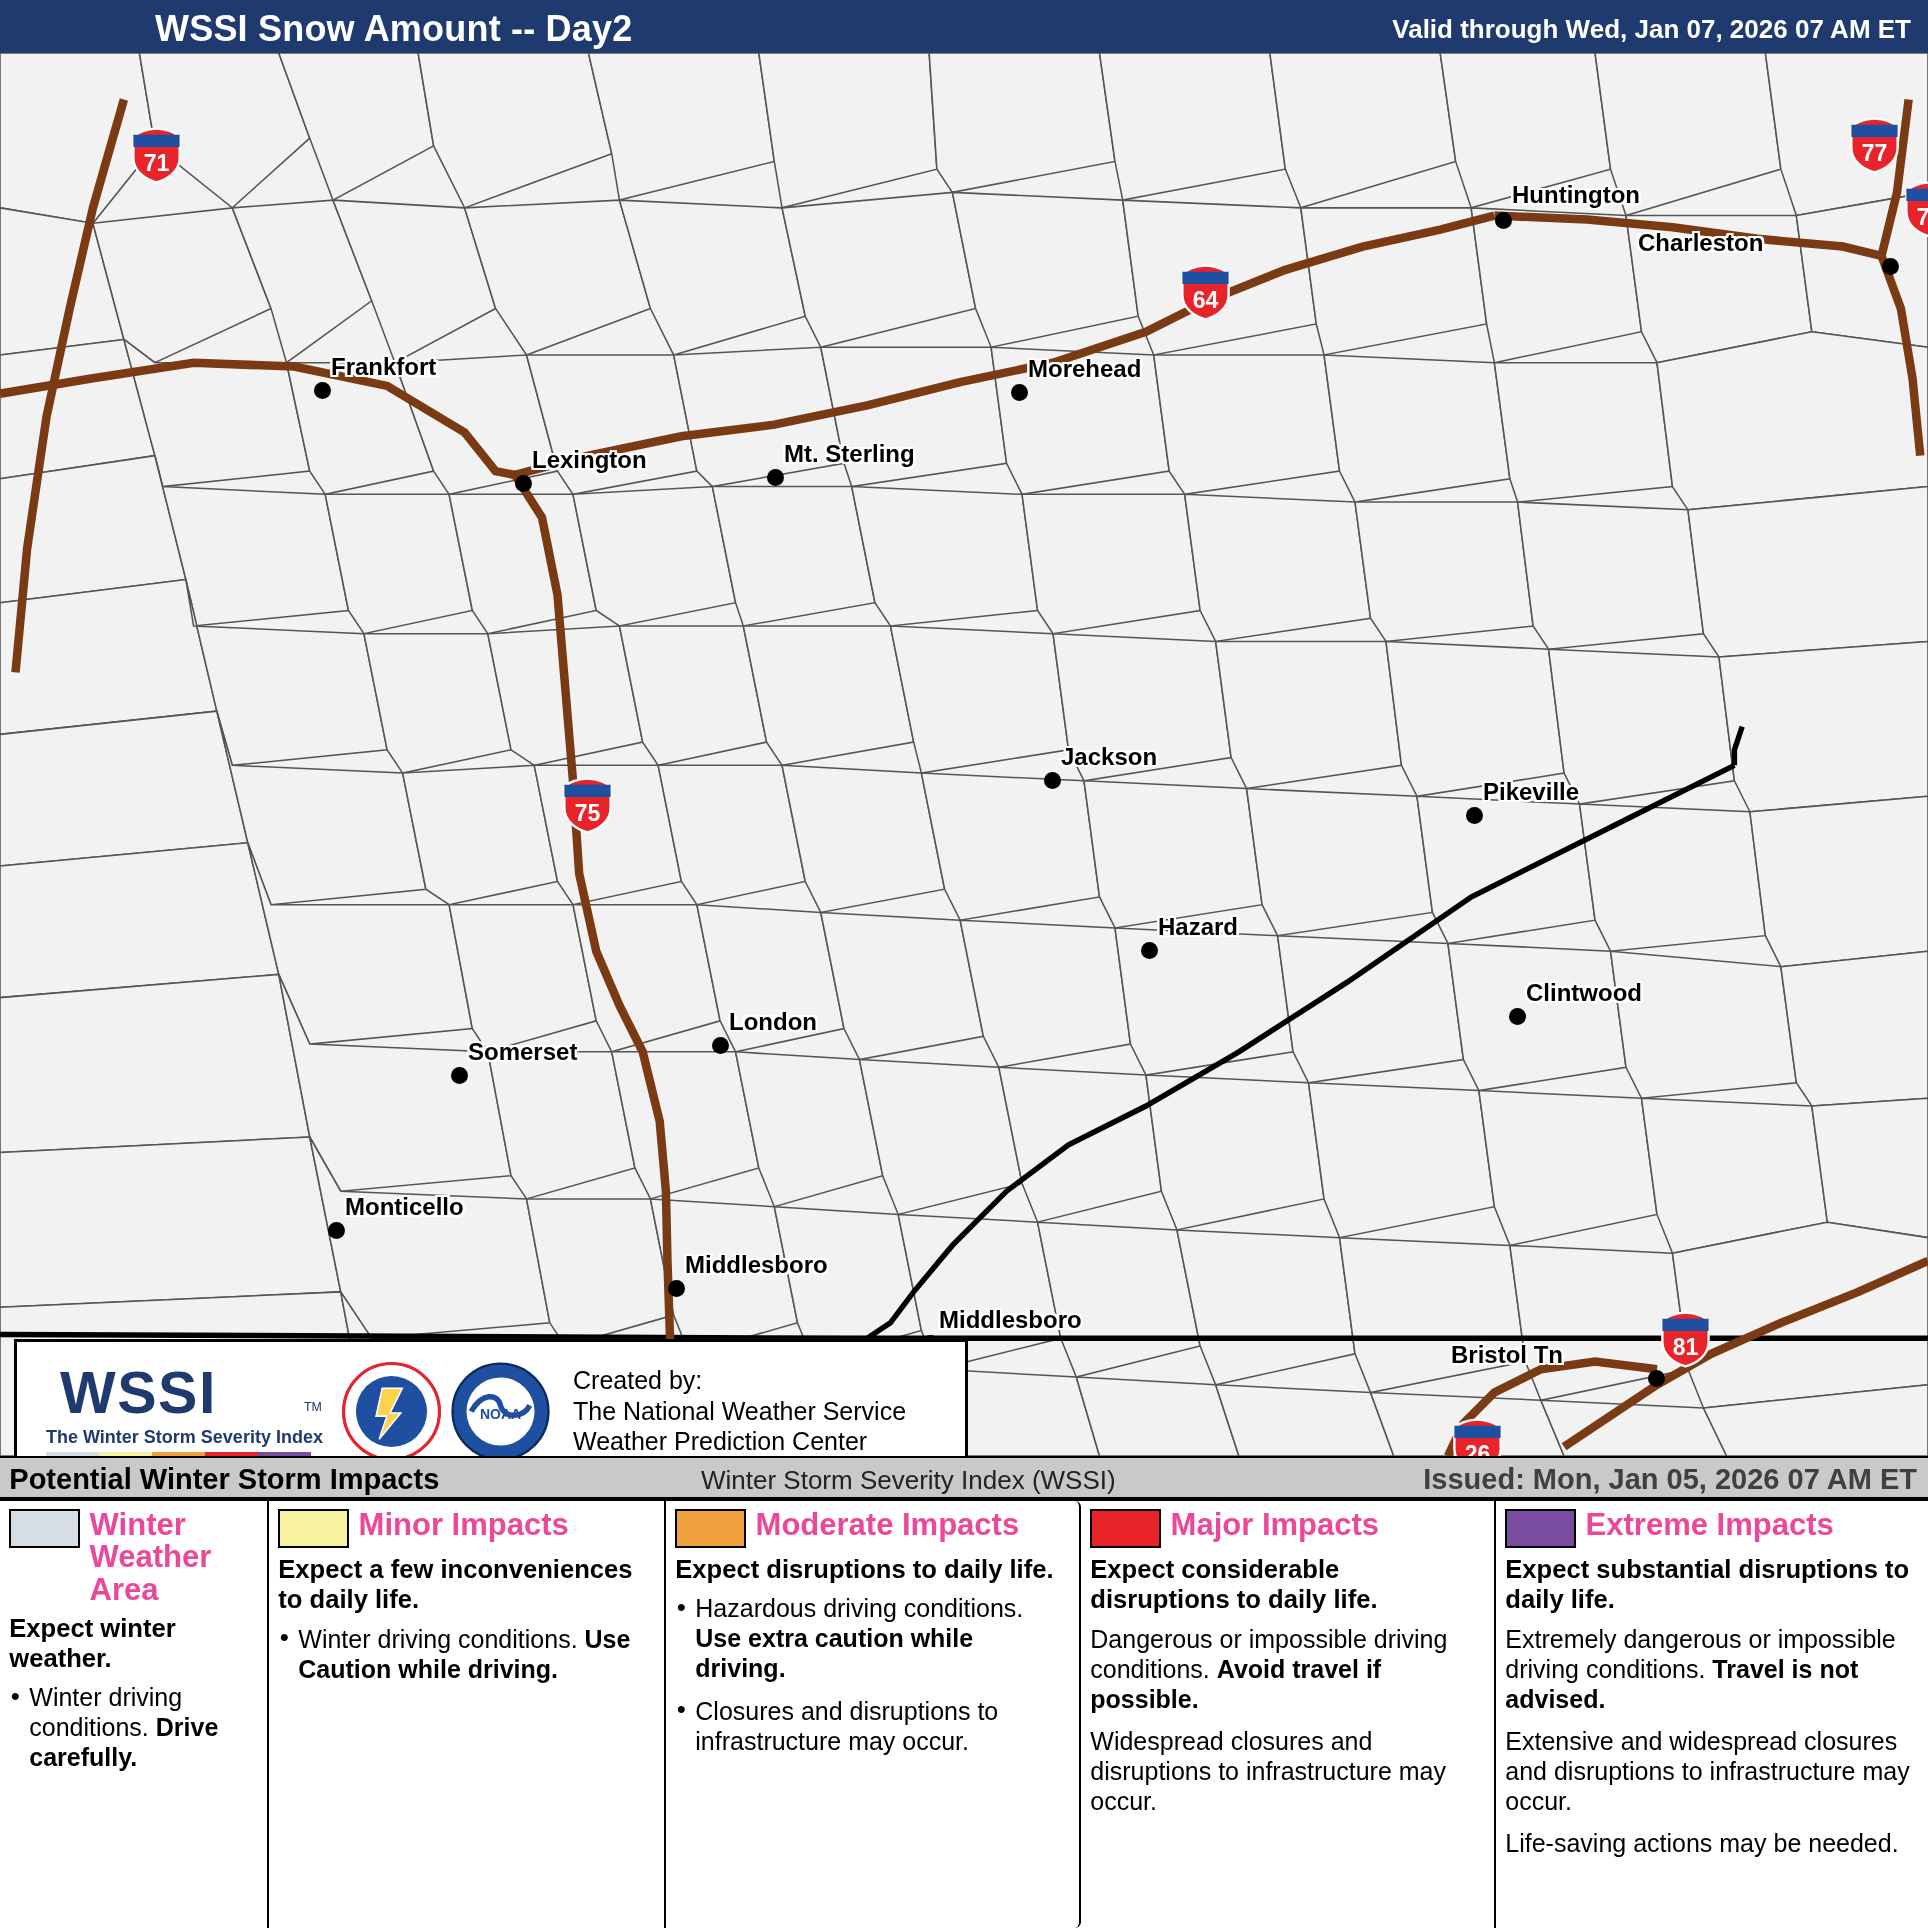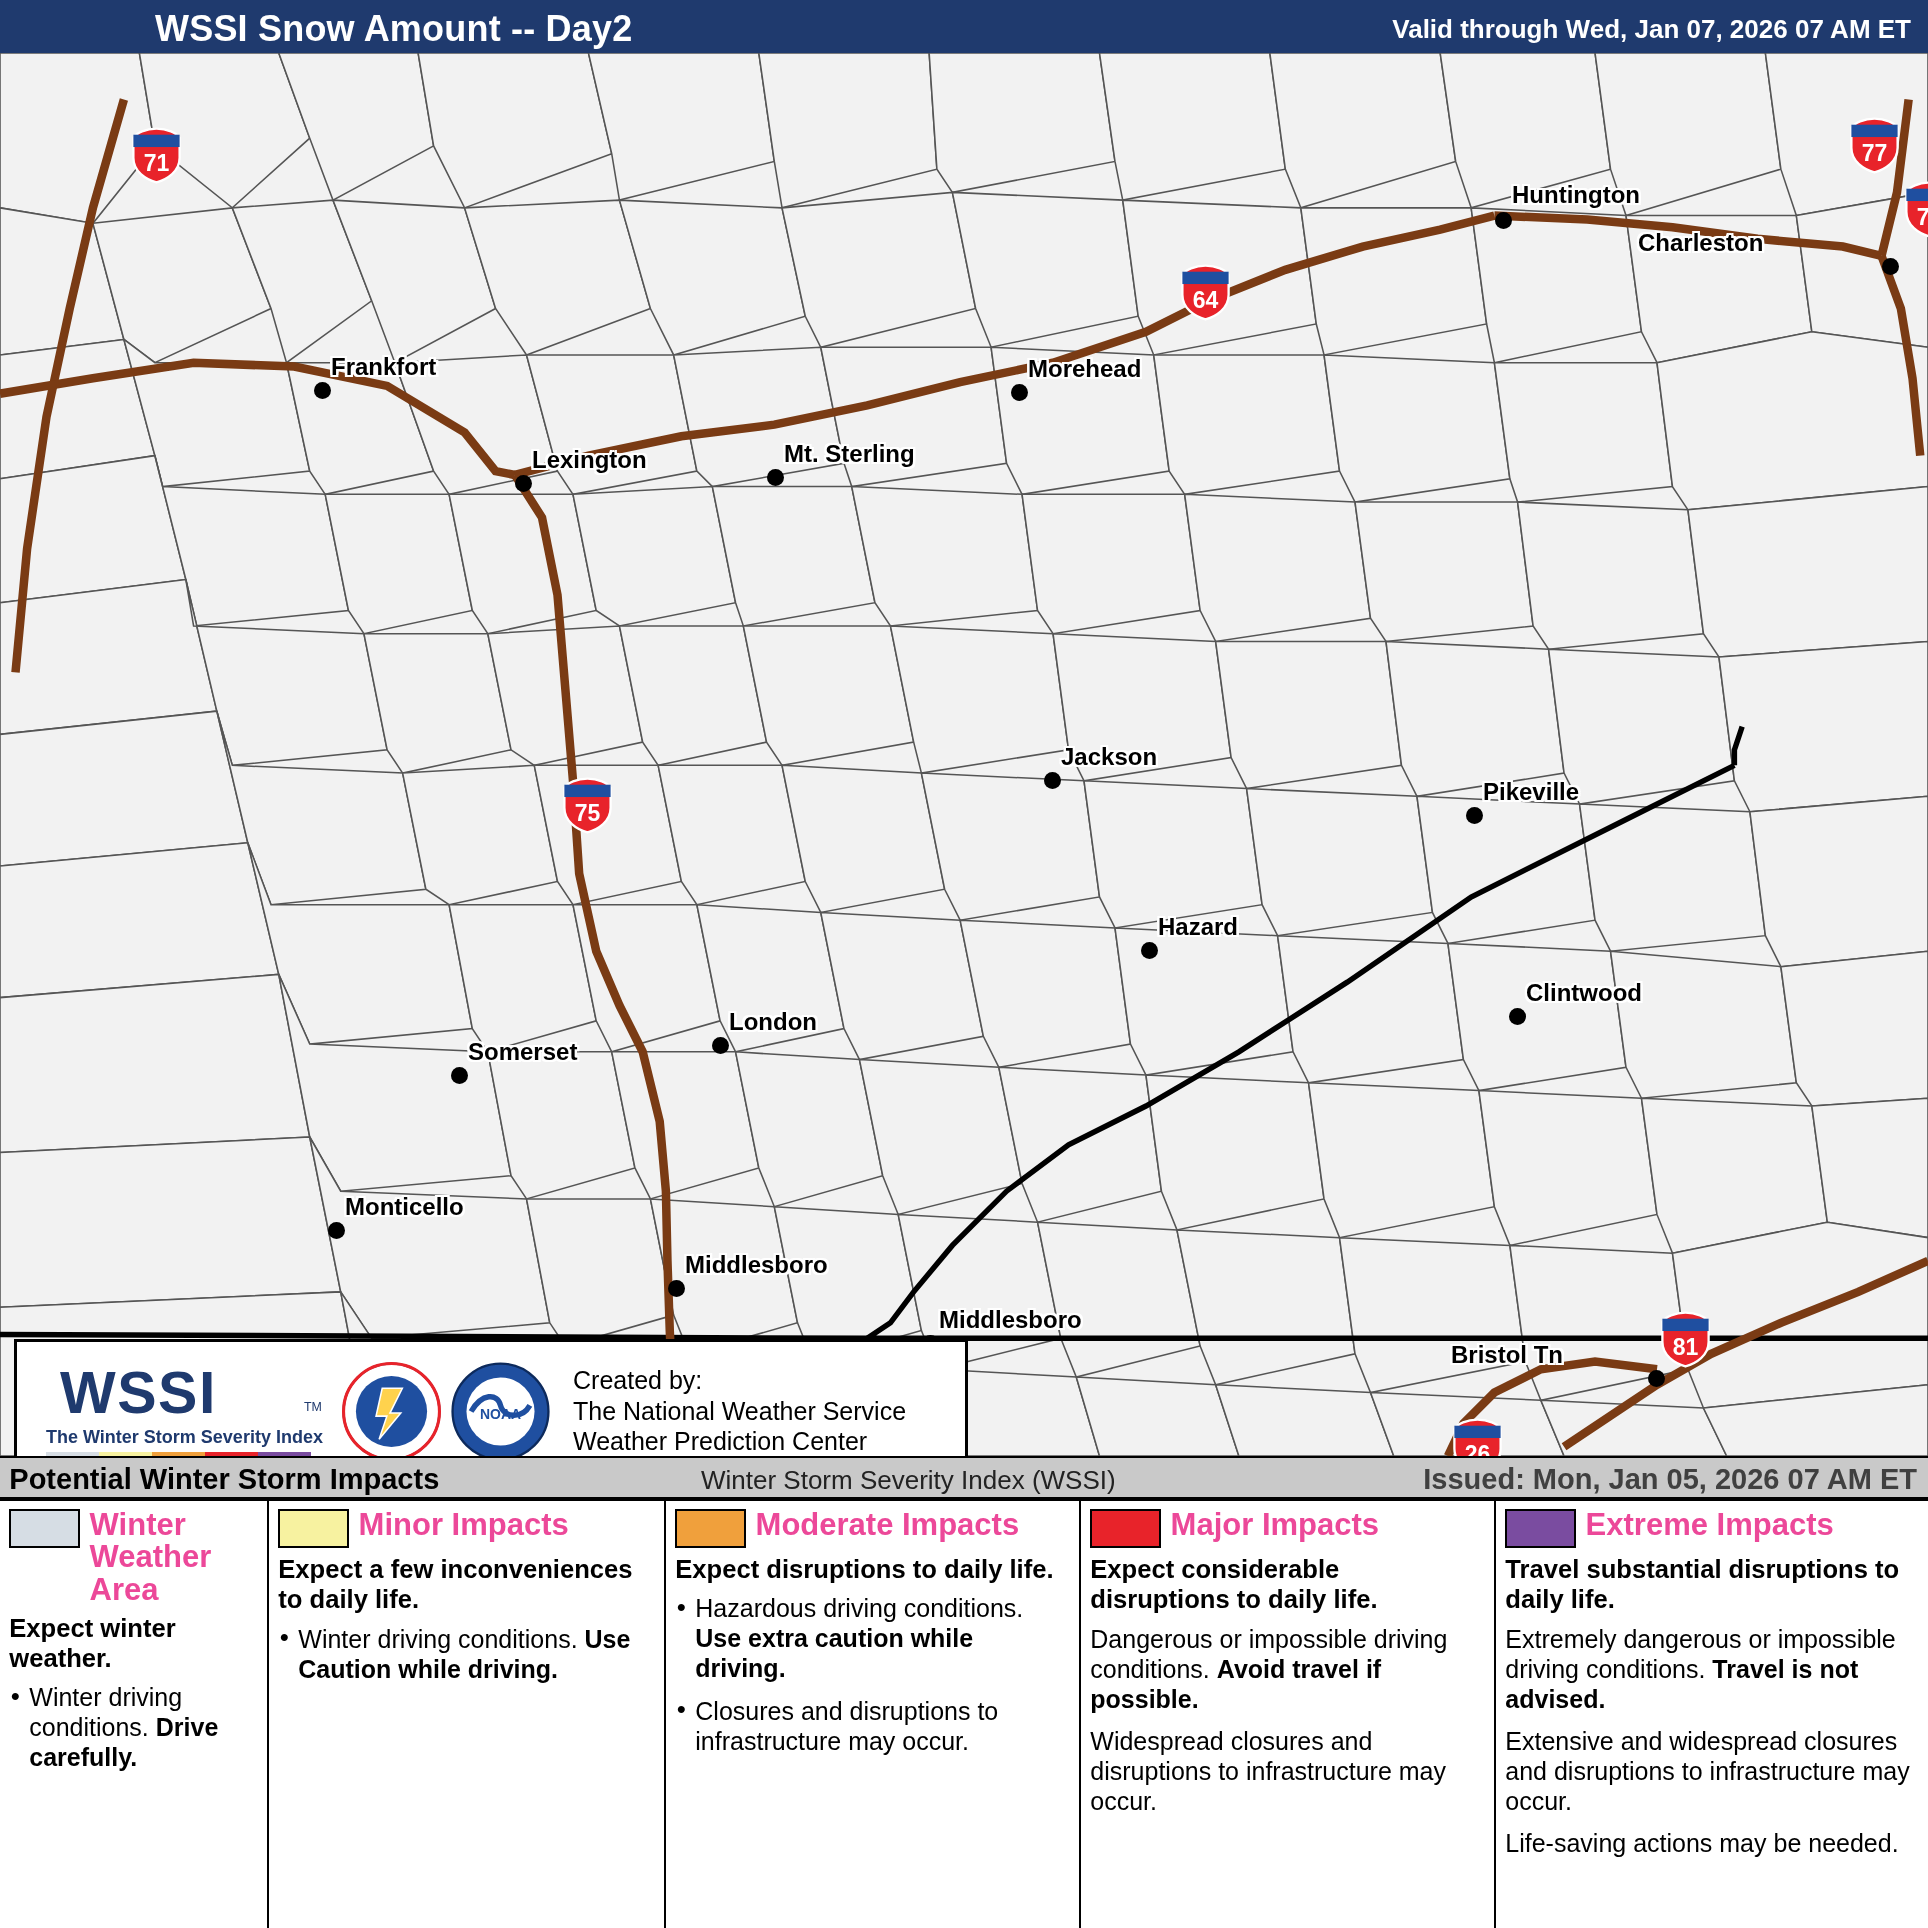--- a/index.html
+++ b/index.html
@@ -467,21 +467,21 @@
         <div class="lhead-title">Minor Impacts</div>
       </div>
       <div class="lsummary">Expect a few inconveniences to daily life.</div>
       <ul class="lbullets">
         <li class="bul">
           <span>Winter driving conditions. </span><b>Use Caution while driving.</b>
         </li>
       </ul>
     </div>
 
-    <div class="lcol" style="width:415px;">
+    <div class="lcol" style="width:415px;border-radius:6px;">
       <div class="lhead">
         <div class="swatch" style="background:#f0a03c;"></div>
         <div class="lhead-title">Moderate Impacts</div>
       </div>
       <div class="lsummary">Expect disruptions to daily life.</div>
       <ul class="lbullets">
         <li class="bul">
           <span>Hazardous driving conditions. </span><b>Use extra caution while driving.</b>
         </li>
         <li class="bul">
@@ -504,21 +504,21 @@
           <span>Widespread closures and disruptions to infrastructure may occur.</span>
         </li>
       </ul>
     </div>
 
     <div class="lcol" style="width:432px;">
       <div class="lhead">
         <div class="swatch" style="background:#7a4ca0;"></div>
         <div class="lhead-title">Extreme Impacts</div>
       </div>
-      <div class="lsummary">Travel substantial disruptions to daily life.</div>
+      <div class="lsummary">Expect substantial disruptions to daily life.</div>
       <ul class="lbullets">
         <li class="nobul">
           <span>Extremely dangerous or impossible driving conditions. </span><b>Travel is not advised.</b>
         </li>
         <li class="nobul">
           <span>Extensive and widespread closures and disruptions to infrastructure may occur.</span>
         </li>
         <li class="nobul">
           <span>Life-saving actions may be needed.</span>
         </li>

